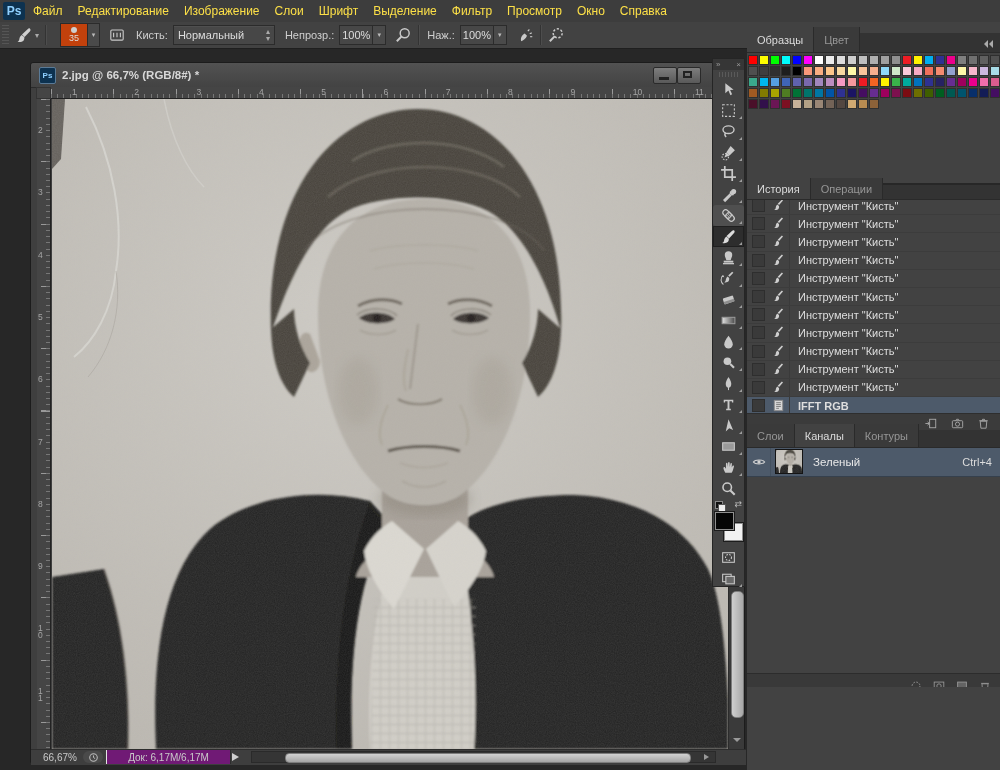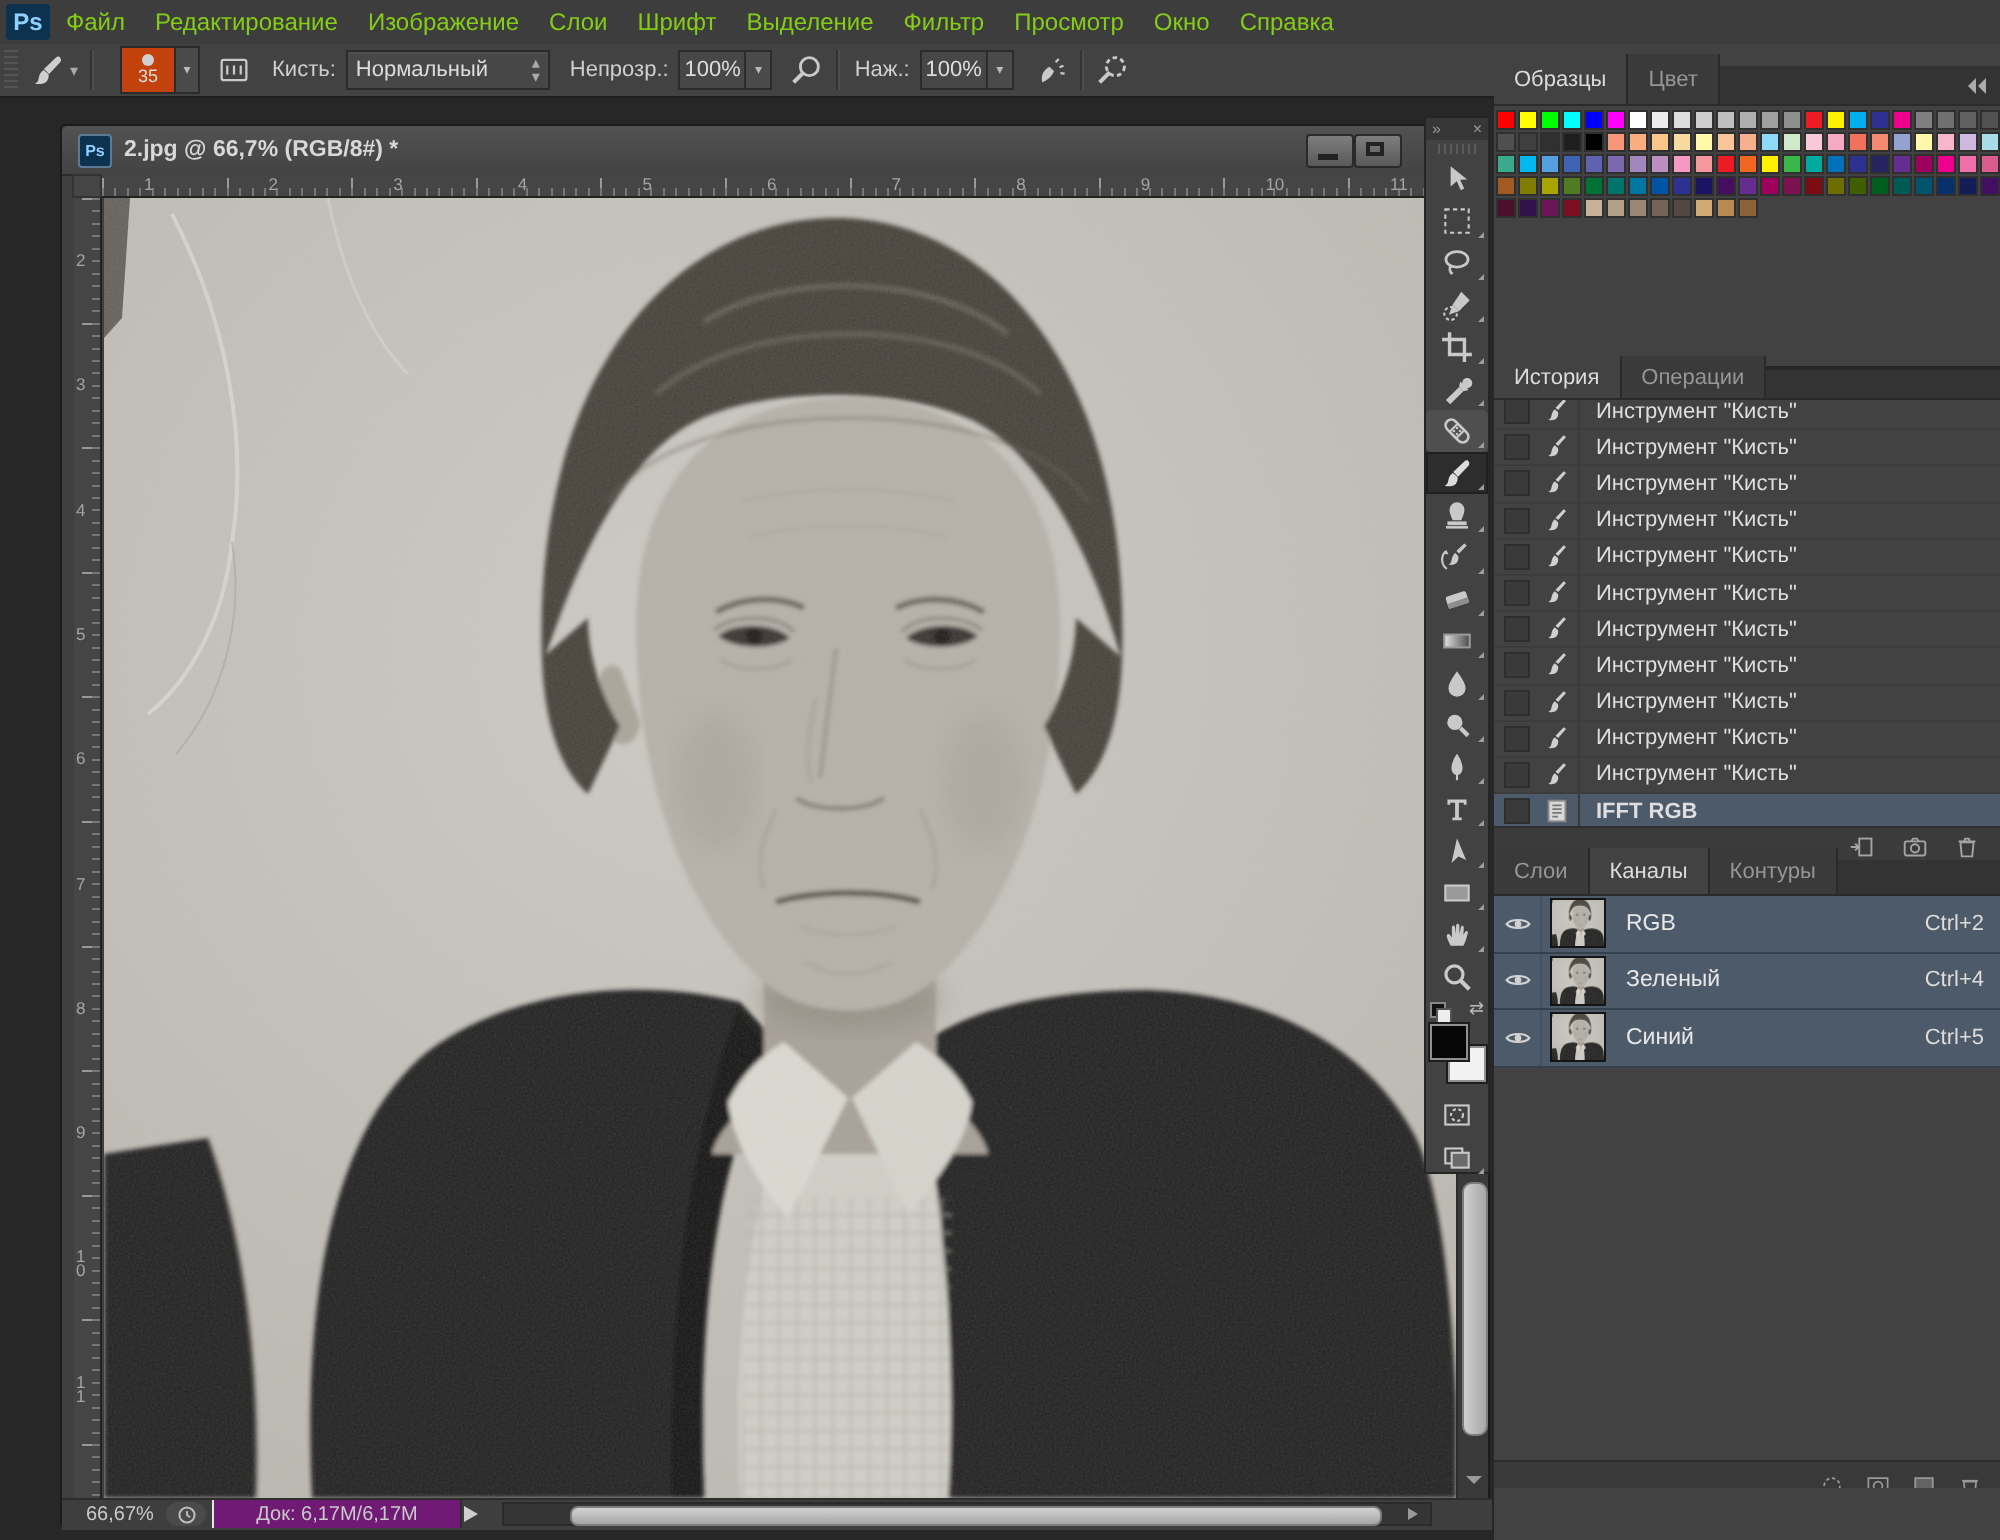--- a/index.html
+++ b/index.html
@@ -4,21 +4,21 @@
 <style>
   html,body{margin:0;padding:0;background:#272727;width:1000px;height:770px;overflow:hidden;
     font-family:"Liberation Sans",sans-serif;-webkit-font-smoothing:antialiased;}
   .app{position:relative;width:1000px;height:770px;background:#272727;}
   
   .menu-bar{position:absolute;left:0;top:0;width:1000px;height:22px;background:#3d3d3d;
     border-bottom:1px solid #2a2a2a;display:flex;align-items:center;}
   .ps-logo{width:22px;height:18px;margin:0 8px 0 3px;background:#0d3250;color:#8fd0ff;
     font-size:12px;font-weight:bold;display:flex;align-items:center;justify-content:center;border-radius:2px;}
   .menu-items{display:flex;gap:15px;}
-  .menu-item{color:#84cc16;font-size:12px;cursor:default;}
+  .menu-item{color:#fde047;font-size:12px;cursor:default;}
   
   .options-bar{position:absolute;left:0;top:22px;width:1000px;height:26px;background:#424242;
     border-bottom:1px solid #1f1f1f;display:flex;align-items:center;font-size:11px;color:#cfcfcf;}
   .ob-grip{width:7px;height:20px;margin-left:2px;background:repeating-linear-gradient(#555 0 1px,transparent 1px 3px);}
   .ob-sep{width:1px;height:20px;background:#333;margin:0 6px;box-shadow:1px 0 0 #4d4d4d;}
   .ob-icon{width:18px;height:18px;display:inline-flex;align-items:center;justify-content:center;}
   .caret{font-size:8px;color:#aaa;margin-left:2px;}
   .brush-size-box{width:26px;height:22px;background:#c2410c;border:1px solid #2b2b2b;margin-left:8px;
     display:flex;flex-direction:column;align-items:center;justify-content:center;color:#ddd;}
   .brush-size-box .dot{width:6px;height:6px;border-radius:50%;background:#cfcfcf;margin-bottom:1px;}
@@ -786,52 +786,22 @@
               <svg viewBox="0 0 16 16">
                 <path d="M1.5 8 C3.8 5 12.2 5 14.5 8 C12.2 11 3.8 11 1.5 8 Z" fill="none" stroke="#d2d2d2" stroke-width="1.2"></path>
                 <circle cx="8" cy="8" r="1.9" fill="#d2d2d2"></circle>
               </svg>
             </div>
             <div class="chan-thumb">
               <svg viewBox="0 0 676 650" preserveAspectRatio="xMidYMid slice">
                 <use href="#portrait-sym"></use>
               </svg>
             </div>
-            <span class="chan-name">RGB</span>
-            <span class="chan-key">Ctrl+2</span>
-          </div>
-          <div class="chan-row" style="background: rgb(77, 90, 106);">
-            <div class="chan-eye">
-              <svg viewBox="0 0 16 16">
-                <path d="M1.5 8 C3.8 5 12.2 5 14.5 8 C12.2 11 3.8 11 1.5 8 Z" fill="none" stroke="#d2d2d2" stroke-width="1.2"></path>
-                <circle cx="8" cy="8" r="1.9" fill="#d2d2d2"></circle>
-              </svg>
-            </div>
-            <div class="chan-thumb">
-              <svg viewBox="0 0 676 650" preserveAspectRatio="xMidYMid slice">
-                <use href="#portrait-sym"></use>
-              </svg>
-            </div>
             <span class="chan-name">Зеленый</span>
             <span class="chan-key">Ctrl+4</span>
-          </div>
-          <div class="chan-row" style="background: rgb(77, 90, 106);">
-            <div class="chan-eye">
-              <svg viewBox="0 0 16 16">
-                <path d="M1.5 8 C3.8 5 12.2 5 14.5 8 C12.2 11 3.8 11 1.5 8 Z" fill="none" stroke="#d2d2d2" stroke-width="1.2"></path>
-                <circle cx="8" cy="8" r="1.9" fill="#d2d2d2"></circle>
-              </svg>
-            </div>
-            <div class="chan-thumb">
-              <svg viewBox="0 0 676 650" preserveAspectRatio="xMidYMid slice">
-                <use href="#portrait-sym"></use>
-              </svg>
-            </div>
-            <span class="chan-name">Синий</span>
-            <span class="chan-key">Ctrl+5</span>
           </div>
         </div>
       <div class="chan-filler" style="height:196px"></div>
       <div class="chan-footer">
         <svg viewBox="0 0 16 16">
             <circle cx="8" cy="8" r="4.5" fill="none" stroke="#b0b0b0" stroke-dasharray="2 1.5"></circle>
           </svg>
         <svg viewBox="0 0 16 16">
             <rect x="2.5" y="3.5" width="11" height="9" fill="none" stroke="#b0b0b0"></rect>
             <circle cx="8" cy="8" r="2.5" fill="none" stroke="#b0b0b0"></circle>

